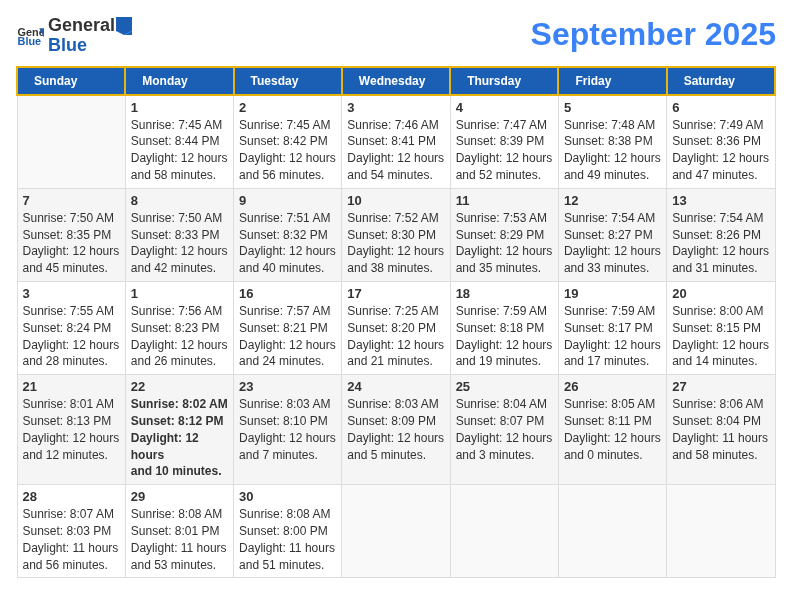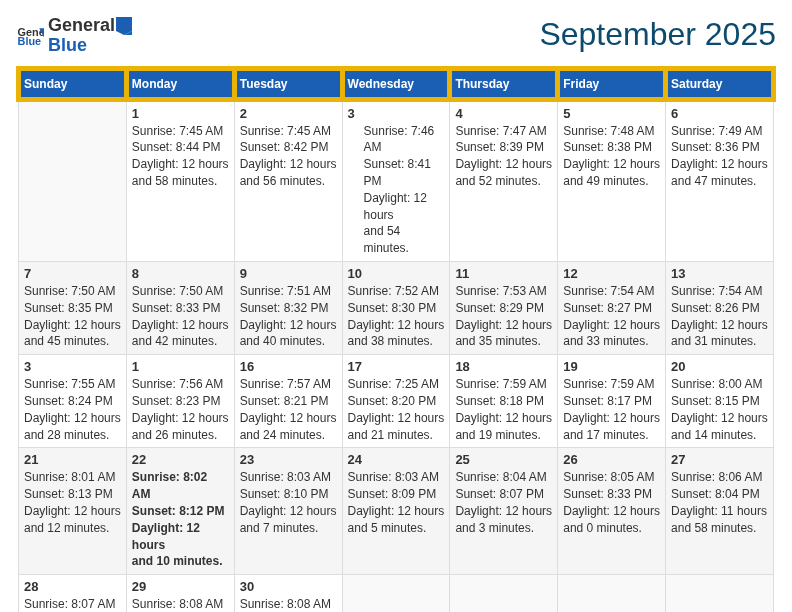--- a/index.html
+++ b/index.html
@@ -29,40 +29,40 @@
     }
     .logo-icon {
       width: 28px;
       height: 28px;
     }
     .title-block {
       text-align: right;
     }
     .month-title {
       font-size: 32px;
-      font-weight: normal;
-      color: #0c4a6e;
+      font-weight: bold;
+      color: #3b82f6;
     }
     .location {
       font-size: 15px;
       color: #555;
     }
     table {
       width: 100%;
       border-collapse: collapse;
       font-size: 11px;
     }
     thead tr th {
       background-color: #1a5fb4;
       color: #fff;
-      padding: 6px 3px;
+      padding: 6px 16px;
       text-align: left;
       font-size: 12px;
       font-weight: bold;
-      border: 5px solid #eab308;
+      border: 2px solid #eab308;
     }
     tbody tr td {
       vertical-align: top;
       padding: 4px 5px;
       border: 1px solid #ddd;
       height: 80px;
       width: 14.28%;
     }
     tbody tr td .day-num {
       font-size: 13px;
@@ -133,21 +133,21 @@
         </td>
         <td>
           <span class="day-num">2</span>
           <div class="day-info" style="white-space: pre-line;">Sunrise: 7:45 AM
 Sunset: 8:42 PM
 Daylight: 12 hours
 and 56 minutes.</div>
         </td>
         <td>
           <span class="day-num">3</span>
-          <div class="day-info" style="white-space: pre-line; margin-left: 16px;">Sunrise: 7:46 AM
+          <div class="day-info" style="white-space: pre-line;">Sunrise: 7:46 AM
 Sunset: 8:41 PM
 Daylight: 12 hours
 and 54 minutes.</div>
         </td>
         <td>
           <span class="day-num">4</span>
           <div class="day-info" style="white-space: pre-line;">Sunrise: 7:47 AM
 Sunset: 8:39 PM
 Daylight: 12 hours
 and 52 minutes.</div>
@@ -301,21 +301,21 @@
         <td>
           <span class="day-num">25</span>
           <div class="day-info" style="white-space: pre-line;">Sunrise: 8:04 AM
 Sunset: 8:07 PM
 Daylight: 12 hours
 and 3 minutes.</div>
         </td>
         <td>
           <span class="day-num">26</span>
           <div class="day-info" style="white-space: pre-line;">Sunrise: 8:05 AM
-Sunset: 8:33 PM
+Sunset: 8:11 PM
 Daylight: 12 hours
 and 0 minutes.</div>
         </td>
         <td>
           <span class="day-num">27</span>
           <div class="day-info" style="white-space: pre-line;">Sunrise: 8:06 AM
 Sunset: 8:04 PM
 Daylight: 11 hours
 and 58 minutes.</div>
         </td>

